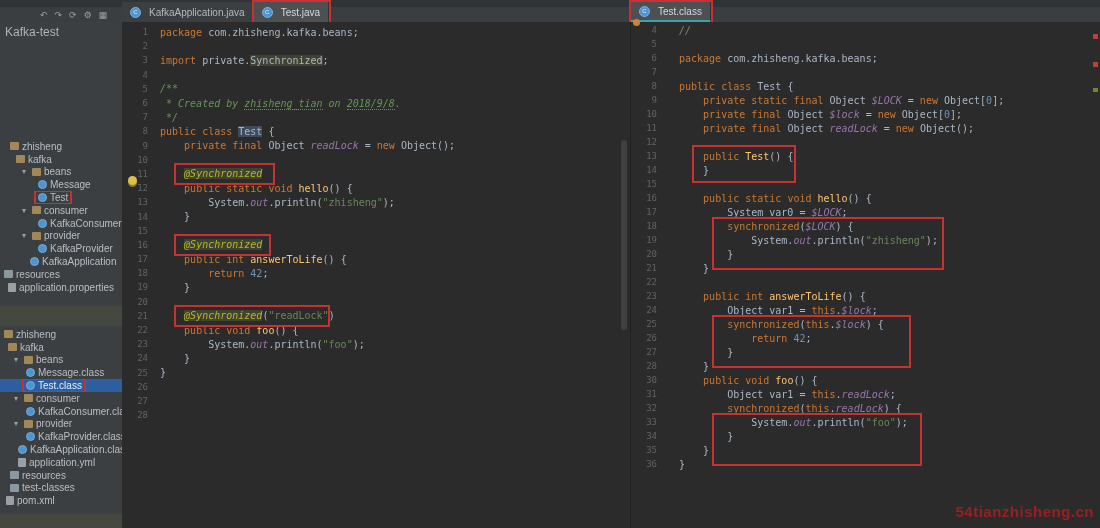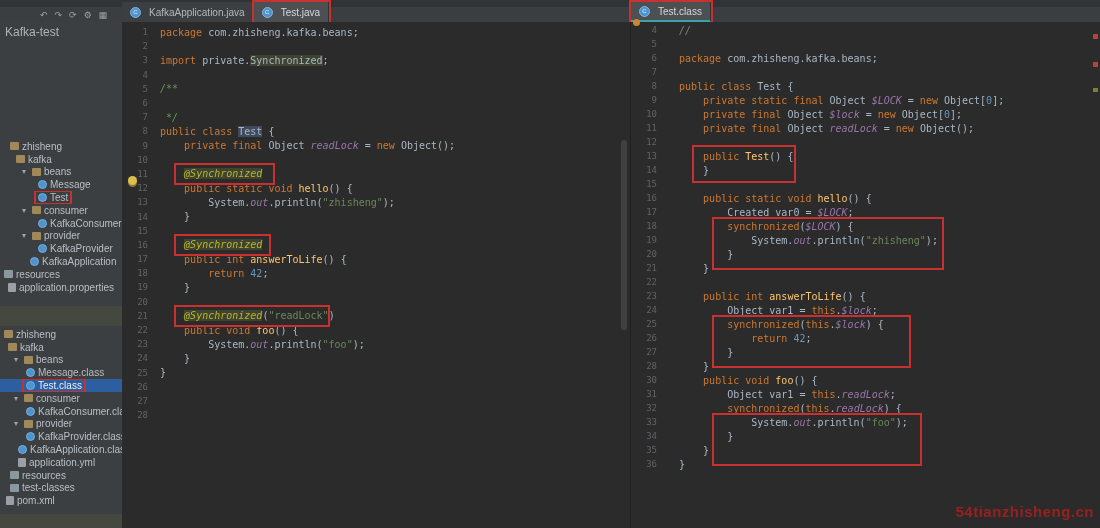--- a/index.html
+++ b/index.html
@@ -269,21 +269,21 @@
       </div>
   </div>
 
   <div class="editor left">
     <div class="lines">
         <div class="line"><span class="ln">1</span><span><span class="tk-k">package </span><span class="tk-d">com.zhisheng.kafka.beans;</span></span></div>
         <div class="line"><span class="ln">2</span><span></span></div>
         <div class="line"><span class="ln">3</span><span><span class="tk-k">import </span><span class="tk-d">private.</span><span class="tk-d tk-hu">Synchronized</span><span class="tk-d">;</span></span></div>
         <div class="line"><span class="ln">4</span><span></span></div>
         <div class="line"><span class="ln">5</span><span><span class="tk-j">/**</span></span></div>
-        <div class="line"><span class="ln">6</span></div>
+        <div class="line"><span class="ln">6</span><span><span class="tk-j"> * Created by </span><span class="tk-j tk-u">zhisheng_tian</span><span class="tk-j"> on </span><span class="tk-j tk-u">2018/9/8</span><span class="tk-j">.</span></span></div>
         <div class="line"><span class="ln">7</span><span><span class="tk-j"> */</span></span></div>
         <div class="line"><span class="ln">8</span><span><span class="tk-k">public class </span><span class="tk-d tk-ht">Test</span><span class="tk-d"> {</span></span></div>
         <div class="line"><span class="ln">9</span><span><span class="tk-d">    </span><span class="tk-k">private final </span><span class="tk-d">Object </span><span class="tk-f">readLock</span><span class="tk-d"> = </span><span class="tk-k">new </span><span class="tk-d">Object();</span></span></div>
         <div class="line"><span class="ln">10</span><span></span></div>
         <div class="line"><span class="ln">11</span><span><span class="tk-d">    </span><span class="tk-a tk-hu">@Synchronized</span></span></div>
         <div class="line"><span class="ln">12</span><span><span class="tk-d">    </span><span class="tk-k">public static void </span><span class="tk-m">hello</span><span class="tk-d">() {</span></span></div>
         <div class="line"><span class="ln">13</span><span><span class="tk-d">        System.</span><span class="tk-f">out</span><span class="tk-d">.println(</span><span class="tk-s">"zhisheng"</span><span class="tk-d">);</span></span></div>
         <div class="line"><span class="ln">14</span><span><span class="tk-d">    }</span></span></div>
         <div class="line"><span class="ln">15</span><span></span></div>
         <div class="line"><span class="ln">16</span><span><span class="tk-d">    </span><span class="tk-a tk-hu">@Synchronized</span></span></div>
@@ -309,21 +309,21 @@
         <div class="line"><span class="ln">7</span><span></span></div>
         <div class="line"><span class="ln">8</span><span><span class="tk-k">public class </span><span class="tk-d">Test {</span></span></div>
         <div class="line"><span class="ln">9</span><span><span class="tk-d">    </span><span class="tk-k">private static final </span><span class="tk-d">Object </span><span class="tk-f">$LOCK</span><span class="tk-d"> = </span><span class="tk-k">new </span><span class="tk-d">Object[</span><span class="tk-n">0</span><span class="tk-d">];</span></span></div>
         <div class="line"><span class="ln">10</span><span><span class="tk-d">    </span><span class="tk-k">private final </span><span class="tk-d">Object </span><span class="tk-f">$lock</span><span class="tk-d"> = </span><span class="tk-k">new </span><span class="tk-d">Object[</span><span class="tk-n">0</span><span class="tk-d">];</span></span></div>
         <div class="line"><span class="ln">11</span><span><span class="tk-d">    </span><span class="tk-k">private final </span><span class="tk-d">Object </span><span class="tk-f">readLock</span><span class="tk-d"> = </span><span class="tk-k">new </span><span class="tk-d">Object();</span></span></div>
         <div class="line"><span class="ln">12</span><span></span></div>
         <div class="line"><span class="ln">13</span><span><span class="tk-d">    </span><span class="tk-k">public </span><span class="tk-m">Test</span><span class="tk-d">() {</span></span></div>
         <div class="line"><span class="ln">14</span><span><span class="tk-d">    }</span></span></div>
         <div class="line"><span class="ln">15</span><span></span></div>
         <div class="line"><span class="ln">16</span><span><span class="tk-d">    </span><span class="tk-k">public static void </span><span class="tk-m">hello</span><span class="tk-d">() {</span></span></div>
-        <div class="line"><span class="ln">17</span><span><span class="tk-d">        Created var0 = </span><span class="tk-f">$LOCK</span><span class="tk-d">;</span></span></div>
+        <div class="line"><span class="ln">17</span><span><span class="tk-d">        System var0 = </span><span class="tk-f">$LOCK</span><span class="tk-d">;</span></span></div>
         <div class="line"><span class="ln">18</span><span><span class="tk-d">        </span><span class="tk-k">synchronized</span><span class="tk-d">(</span><span class="tk-f">$LOCK</span><span class="tk-d">) {</span></span></div>
         <div class="line"><span class="ln">19</span><span><span class="tk-d">            System.</span><span class="tk-f">out</span><span class="tk-d">.println(</span><span class="tk-s">"zhisheng"</span><span class="tk-d">);</span></span></div>
         <div class="line"><span class="ln">20</span><span><span class="tk-d">        }</span></span></div>
         <div class="line"><span class="ln">21</span><span><span class="tk-d">    }</span></span></div>
         <div class="line"><span class="ln">22</span><span></span></div>
         <div class="line"><span class="ln">23</span><span><span class="tk-d">    </span><span class="tk-k">public int </span><span class="tk-m">answerToLife</span><span class="tk-d">() {</span></span></div>
         <div class="line"><span class="ln">24</span><span><span class="tk-d">        Object var1 = </span><span class="tk-k">this</span><span class="tk-d">.</span><span class="tk-f">$lock</span><span class="tk-d">;</span></span></div>
         <div class="line"><span class="ln">25</span><span><span class="tk-d">        </span><span class="tk-k">synchronized</span><span class="tk-d">(</span><span class="tk-k">this</span><span class="tk-d">.</span><span class="tk-f">$lock</span><span class="tk-d">) {</span></span></div>
         <div class="line"><span class="ln">26</span><span><span class="tk-d">            </span><span class="tk-k">return </span><span class="tk-n">42</span><span class="tk-d">;</span></span></div>
         <div class="line"><span class="ln">27</span><span><span class="tk-d">        }</span></span></div>

